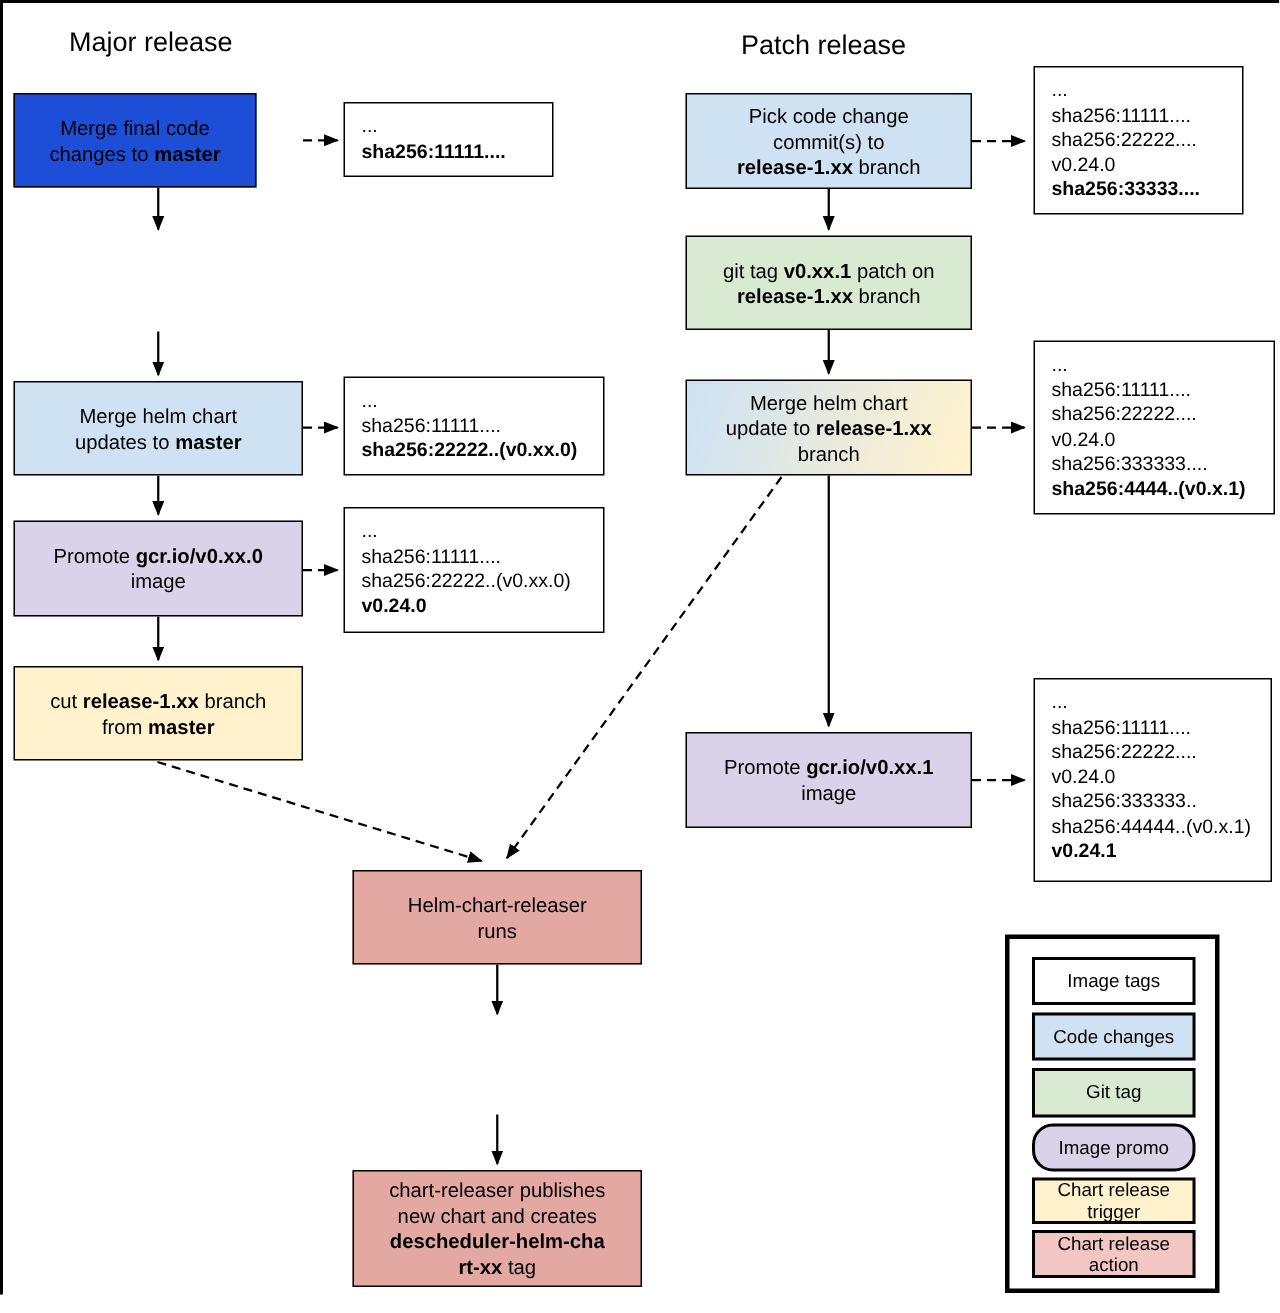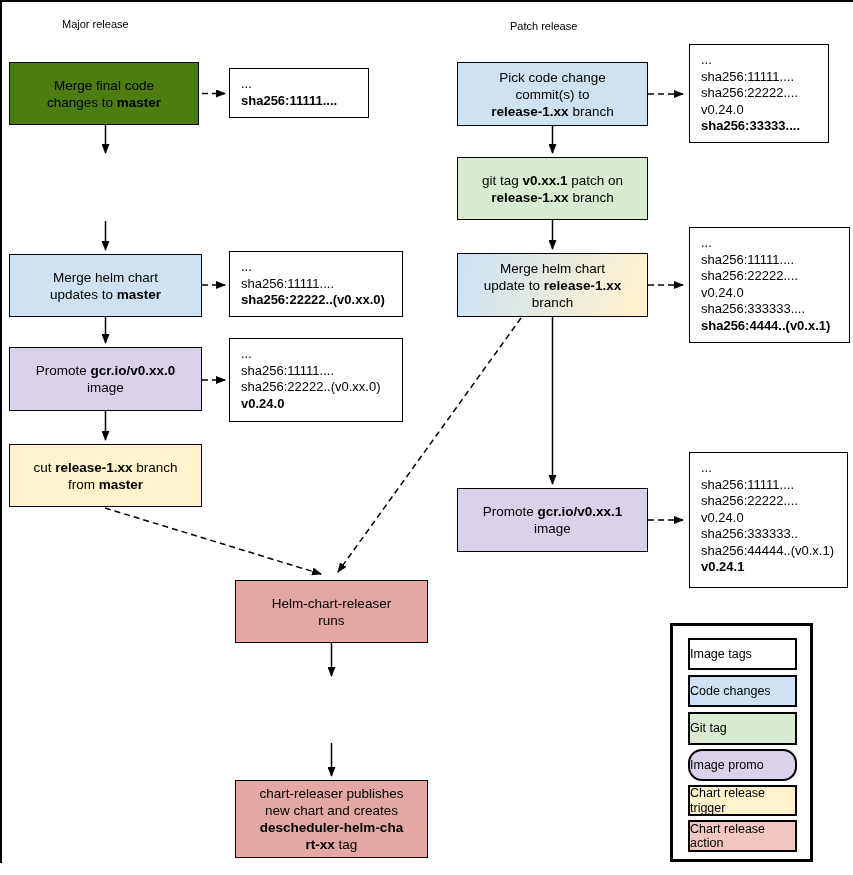--- a/index.html
+++ b/index.html
@@ -3,30 +3,30 @@
 <meta charset="utf-8">
 <style>
   * { box-sizing: border-box; margin: 0; padding: 0; }
   html,body { background:#fff; }
   body { font-family: "Liberation Sans", sans-serif; color:#000; }
   #canvas { position:relative; width:853px; height:875px; background:#fff; overflow:hidden; }
 
   .frame-top  { position:absolute; left:0; top:0; width:853px; height:2px; background:#000; }
   .frame-left { position:absolute; left:0; top:0; width:2px; height:863px; background:#000; }
 
-  .col-title { position:absolute; font-size:11px; color:#000; white-space:nowrap;margin-left:16px; }
+  .col-title { position:absolute; font-size:18px; color:#000; white-space:nowrap; }
 
   .box { position:absolute; border:1px solid #000; display:flex; align-items:center; justify-content:center; background:#fff; }
   .box-text { width:100%; text-align:center; font-size:13.5px; line-height:17px; }
 
   .tagbox { position:absolute; border:1px solid #000; background:#fff; font-size:13px; line-height:16.5px; padding:7px 6px 0 11px; text-align:left; }
 
   .legend { position:absolute; left:670px; top:623px; width:143px; height:239px; border:3px solid #000; background:#fff; }
   .legend-item { position:absolute; left:15px; width:109px; border:2px solid #000; display:flex; align-items:center; justify-content:center; background:#fff; }
-  .legend-text { width:100%; text-align:left; font-size:12.5px; line-height:14.5px; }
+  .legend-text { width:100%; text-align:center; font-size:12.5px; line-height:14.5px; }
 
   svg.wires { position:absolute; left:0; top:0; width:853px; height:875px; pointer-events:none; }
   .wire { stroke:#000; stroke-width:1.5; fill:none; }
   .dashed { stroke-dasharray:6 4; }
 </style>
 </head>
 <body>
 
 <div id="canvas">
 
@@ -59,21 +59,21 @@
     <path class="wire dashed" marker-end="url(#arw)" d="M202,285 L225,285"></path>
     <path class="wire dashed" marker-end="url(#arw)" d="M202,380 L225,380"></path>
     <path class="wire dashed" marker-end="url(#arw)" d="M648,94 L683,94"></path>
     <path class="wire dashed" marker-end="url(#arw)" d="M648,285 L683,285"></path>
     <path class="wire dashed" marker-end="url(#arw)" d="M648,520 L683,520"></path>
 
     <path class="wire dashed" marker-end="url(#arw)" d="M105,508 L321,574"></path>
     <path class="wire dashed" marker-end="url(#arw)" d="M521,318 L338,572"></path>
   </svg>
 
-  <div class="box" style="left: 9px; top: 62px; width: 190px; height: 63px; background-color: #4d7c0f;">
+  <div class="box" style="left: 9px; top: 62px; width: 162px; height: 63px; background-color: #1d4ed8;">
     <div class="box-text"><span>Merge final code</span><br><span>changes to </span><b>master</b></div>
   </div>
   <div class="box" style="left: 9px; top: 254px; width: 193px; height: 63px; background-color: rgb(207, 226, 243);">
     <div class="box-text"><span>Merge helm chart</span><br><span>updates to </span><b>master</b></div>
   </div>
   <div class="box" style="left: 9px; top: 347px; width: 193px; height: 64px; background-color: rgb(217, 210, 233);">
     <div class="box-text"><span>Promote </span><b>gcr.io/v0.xx.0</b><br><span>image</span></div>
   </div>
   <div class="box" style="left: 9px; top: 444px; width: 193px; height: 63px; background-color: rgb(255, 242, 204);">
     <div class="box-text"><span>cut </span><b>release-1.xx</b><span> branch</span><br><span>from </span><b>master</b></div>

